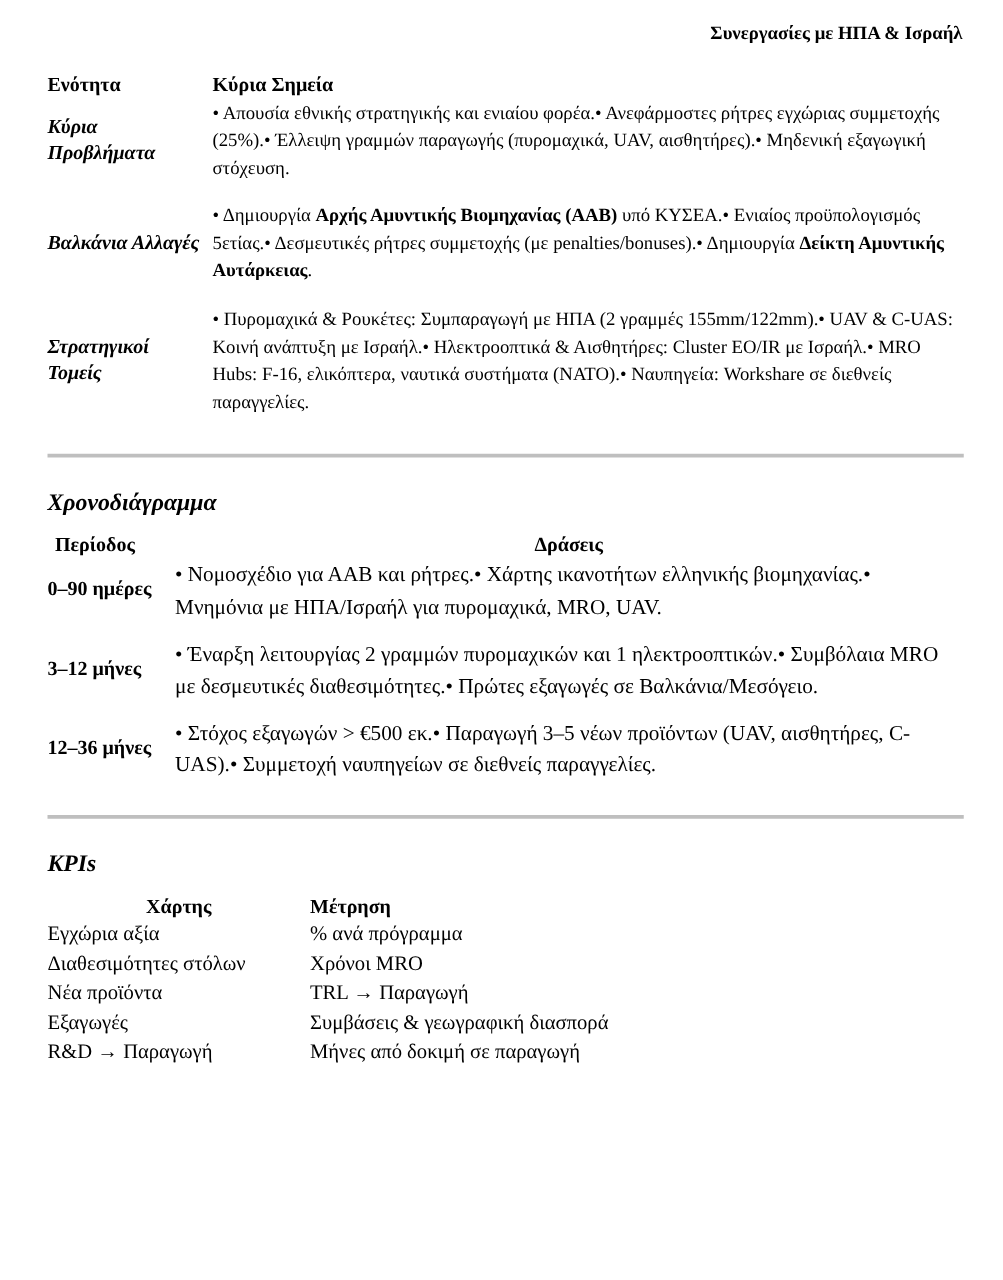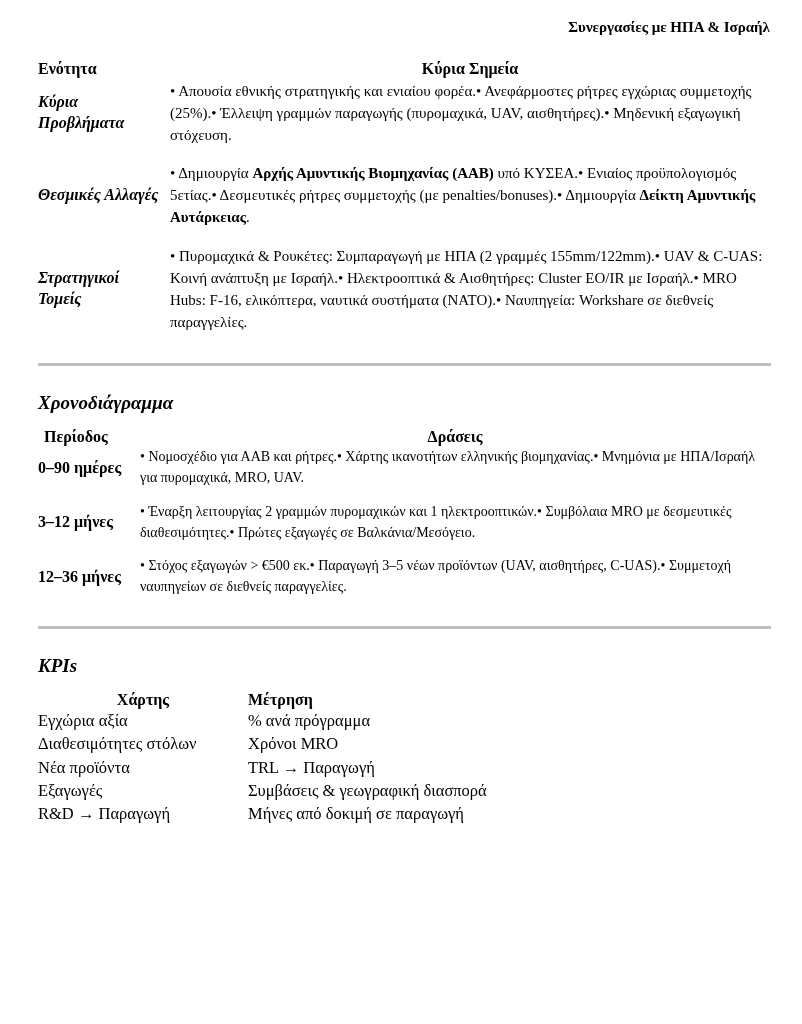--- a/index.html
+++ b/index.html
@@ -55,21 +55,21 @@
   }
 
   
   .t-main col.c1 { width: 132px; }
   .t-main col.c2 { width: auto; }
   .t-main th {
     font-size: 16px;
     font-weight: bold;
     padding-bottom: 15px;
   }
-  .t-main th.h2 { text-align: center; margin-top: 14px; }
+  .t-main th.h2 { text-align: left; margin-top: 14px; }
   .t-main td.key {
     font-size: 16px;
     font-weight: bold;
     line-height: 1.33;
     padding-right: 8px;
     vertical-align: middle;
     font-style: italic;
   }
   .t-main td.val {
     font-size: 15px;
@@ -107,21 +107,21 @@
   .t-time th.h2 { text-align: center; }
   .t-time td.key {
     font-size: 16px;
     font-weight: bold;
     line-height: 1.33;
     padding-right: 8px;
     padding-bottom: 12px;
     vertical-align: middle;
   }
   .t-time td.val {
-    font-size: 14px;
+    font-size: 17px;
     line-height: 1.48;
     padding-bottom: 12px;
     padding-top: 1px;
   }
 
   
   .t-kpi col.c1 { width: 210px; }
   .t-kpi col.c2 { width: auto; }
   .t-kpi th {
     font-size: 16px;
@@ -157,21 +157,21 @@
         <th class="h1">Ενότητα</th>
         <th class="h2">Κύρια Σημεία</th>
       </tr>
     </thead>
     <tbody>
       <tr class="row">
         <td class="key">Κύρια Προβλήματα</td>
         <td class="val">• Απουσία εθνικής στρατηγικής και ενιαίου φορέα.• Ανεφάρμοστες ρήτρες εγχώριας συμμετοχής (25%).• Έλλειψη γραμμών παραγωγής (πυρομαχικά, UAV, αισθητήρες).• Μηδενική εξαγωγική στόχευση.</td>
       </tr>
       <tr class="row">
-        <td class="key">Θεσμικές Αλλαγές</td>
+        <td class="key">Βαλκάνια Αλλαγές</td>
         <td class="val">• Δημιουργία <b class="strong">Αρχής Αμυντικής Βιομηχανίας (ΑΑΒ)</b> υπό ΚΥΣΕΑ.• Ενιαίος προϋπολογισμός 5ετίας.• Δεσμευτικές ρήτρες συμμετοχής (με penalties/bonuses).• Δημιουργία <b class="strong">Δείκτη Αμυντικής Αυτάρκειας</b>.</td>
       </tr>
       <tr class="row">
         <td class="key">Στρατηγικοί Τομείς</td>
         <td class="val">• Πυρομαχικά &amp; Ρουκέτες: Συμπαραγωγή με ΗΠΑ (2 γραμμές 155mm/122mm).• UAV &amp; C-UAS: Κοινή ανάπτυξη με Ισραήλ.• Ηλεκτροοπτικά &amp; Αισθητήρες: Cluster EO/IR με Ισραήλ.• MRO Hubs: F-16, ελικόπτερα, ναυτικά συστήματα (NATO).• Ναυπηγεία: Workshare σε διεθνείς παραγγελίες.</td>
       </tr>
     </tbody>
   </table>
 
   <hr class="rule">

